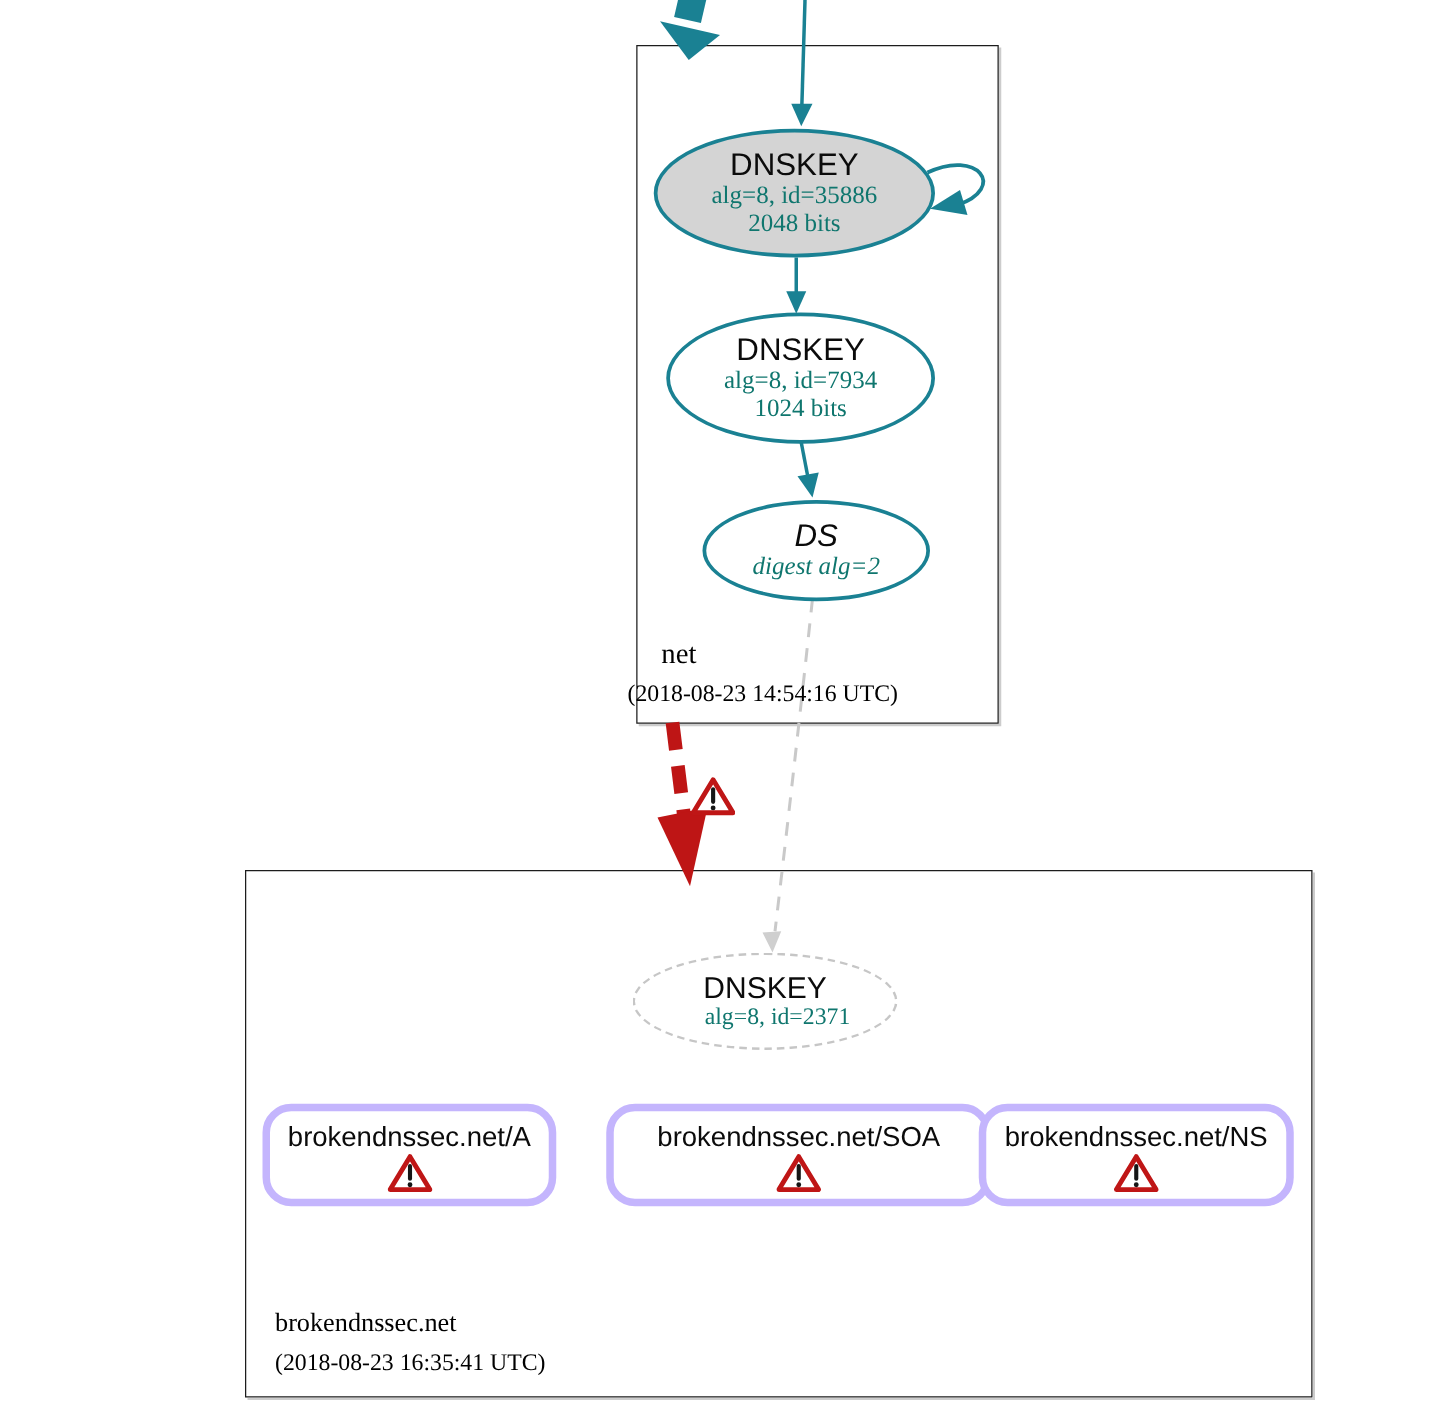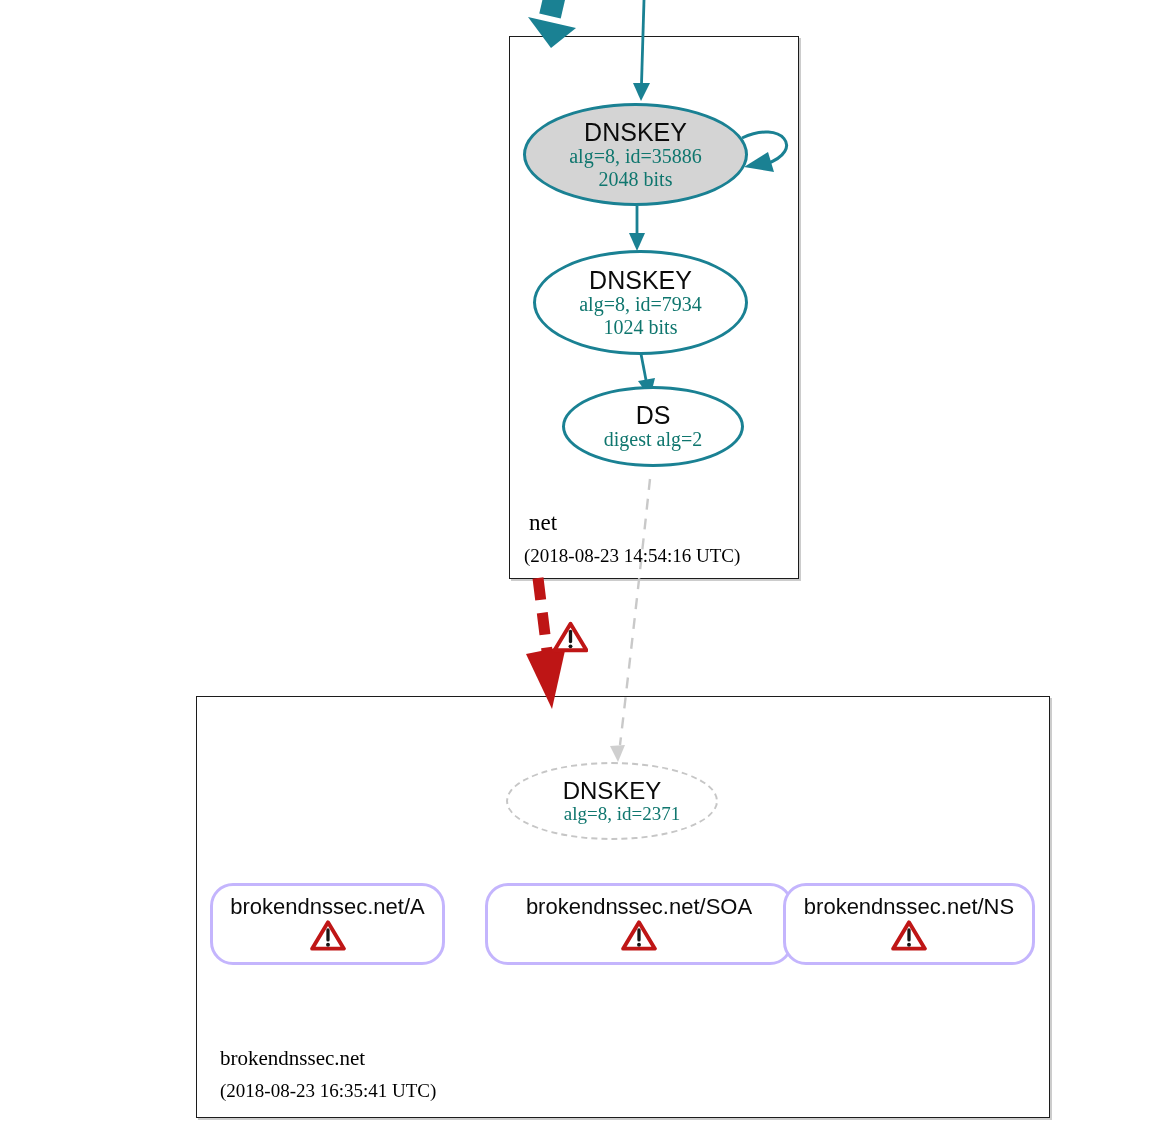--- a/index.html
+++ b/index.html
@@ -15,39 +15,39 @@
   #zone-broken{left:196px;top:696px;width:852px;height:420px;}
   .zlabel{
     position:absolute;font-family:"Liberation Serif",serif;font-size:23px;
     color:#000;z-index:2;white-space:nowrap;
   }
   .ztime{
     position:absolute;font-family:"Liberation Serif",serif;font-size:19px;
     color:#000;z-index:2;white-space:nowrap;
   }
   #net-label{left:529px;top:510px;}
-  #net-time{left:524px;top:545px;}
+  #net-time{left:502px;top:545px;}
   #broken-label{left:220px;top:1046px;font-size:21px;font-family:Liberation Serif, serif;}
   #broken-time{left:220px;top:1080px;}
   #edges{position:absolute;left:0;top:0;z-index:1;pointer-events:none;}
   .node{
     position:absolute;border-radius:50%;display:flex;flex-direction:column;
     align-items:center;justify-content:center;text-align:center;z-index:2;
     background:#ffffff;box-sizing:border-box;
   }
   .ntitle{font-size:25px;line-height:1.05;color:#0b0b0b;}
   .nattr{font-family:"Liberation Serif",serif;font-size:20px;line-height:1.14;color:#0f766e;}
   #node-ksk{left:523px;top:103px;width:225px;height:103px;border:3.5px solid #1a8193;background:#d4d4d4;}
   #node-zsk{left:533px;top:250px;width:215px;height:105px;border:3px solid #1a8193;}
-  #node-ds{left:562px;top:386px;width:182px;height:81px;border:3px solid #1a8193;}
+  #node-ds{left:562px;top:400px;width:182px;height:81px;border:3px solid #1a8193;font-style:italic;}
   #node-child-dnskey{left:506px;top:762px;width:212px;height:78px;border:2.5px dashed #c6c6c6;background:transparent;}
   #node-child-dnskey .ntitle{font-size:24px;}
   #node-child-dnskey .nattr{font-size:19px;margin-left:20px;}
   .rrset{
-    position:absolute;border:3px solid #c4b5fd;border-radius:23px;background:#ffffff;
+    position:absolute;border:6px solid #c4b5fd;border-radius:23px;background:#ffffff;
     display:flex;flex-direction:column;align-items:center;z-index:2;
     box-sizing:border-box;padding-top:9px;text-align:right;
   }
   #rrset-a{left:210px;top:883px;width:235px;height:82px;}
   #rrset-soa{left:485px;top:883px;width:308px;height:82px;}
   #rrset-ns{left:783px;top:883px;width:252px;height:82px;}
   .rlabel{font-size:22px;color:#0b0b0b;line-height:1.1;white-space:nowrap;}
   .warn{display:block;margin-top:1px;}
   #warn-float{position:absolute;left:553px;top:620px;z-index:3;}
 </style>

